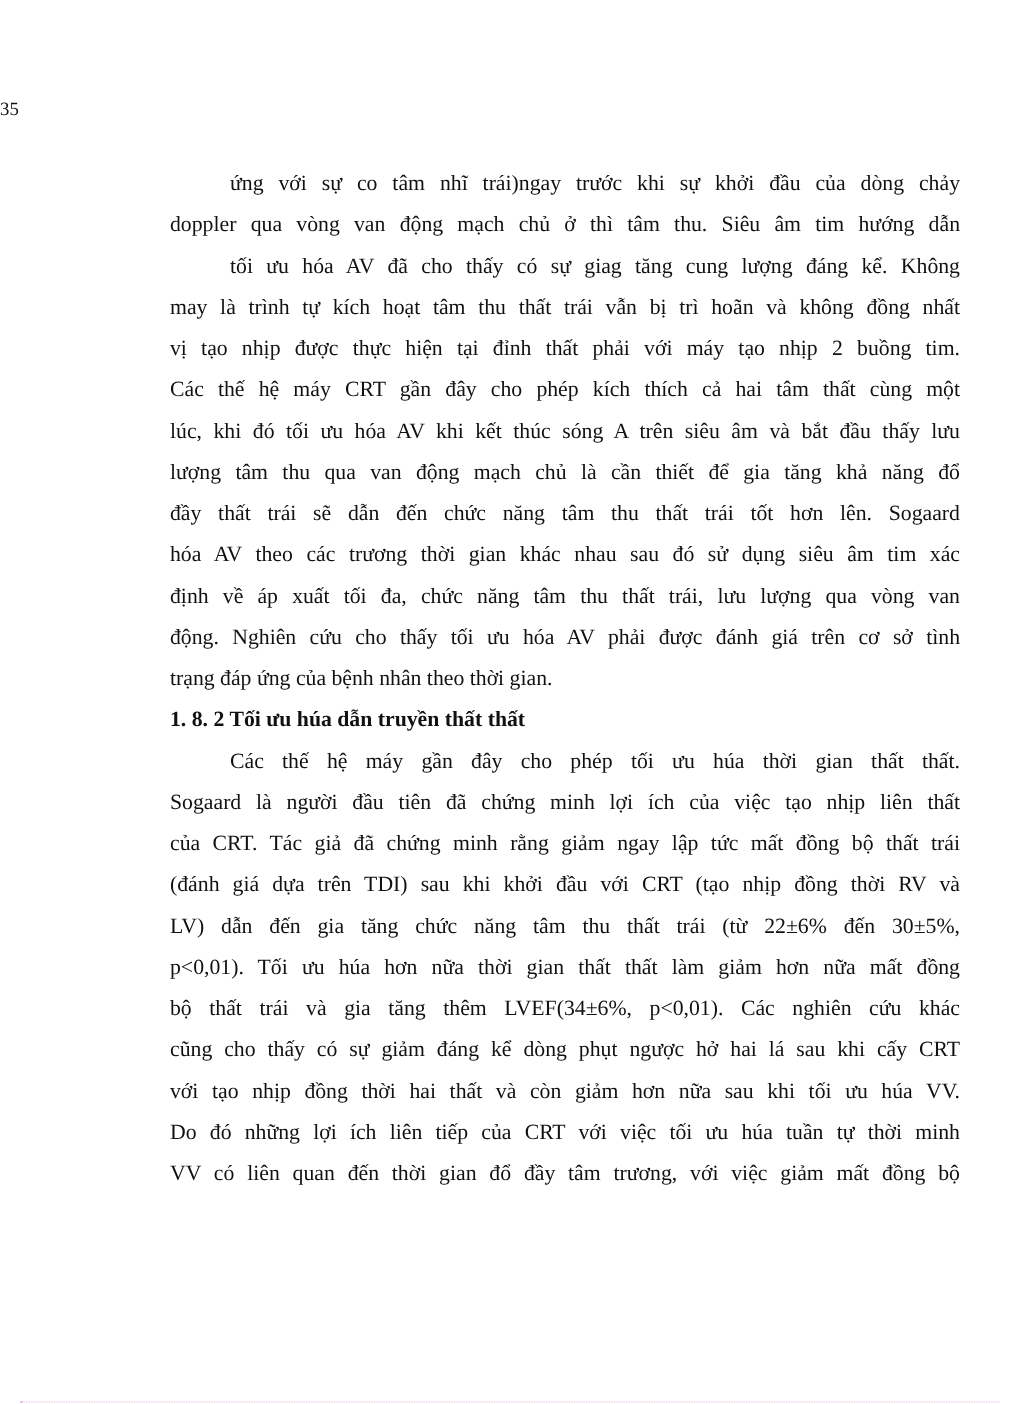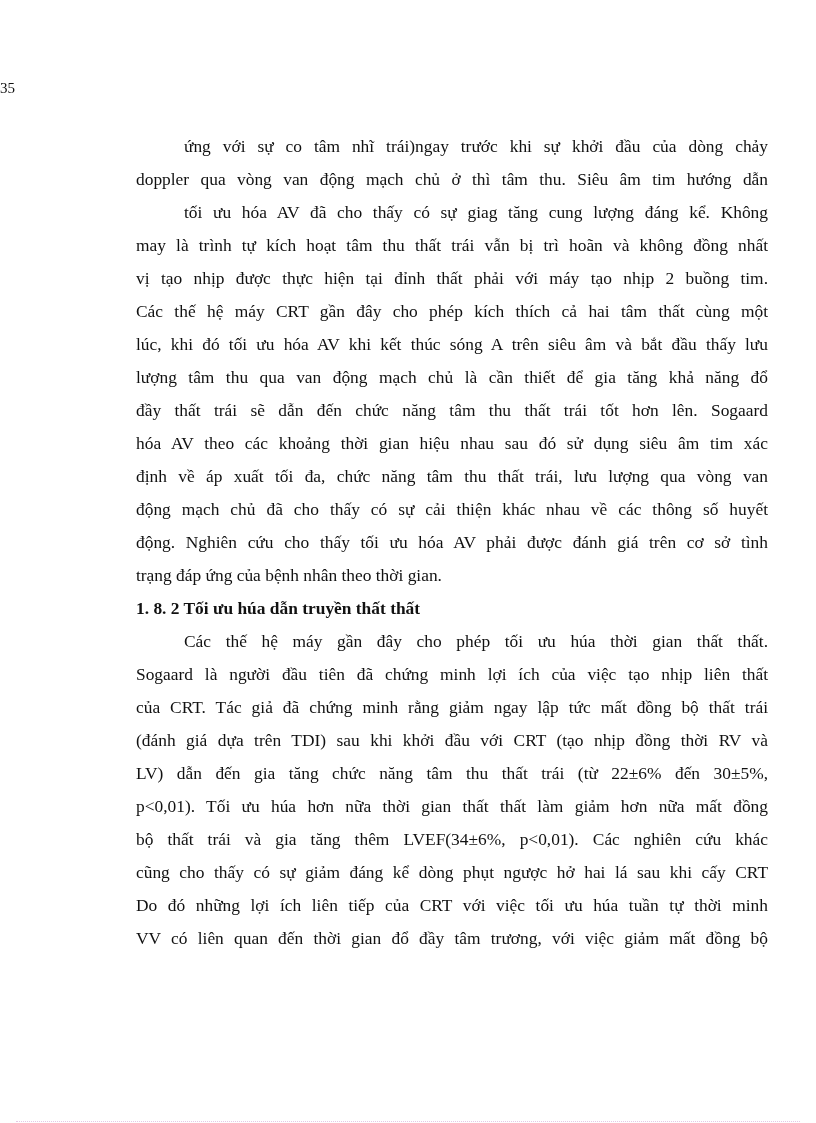--- a/index.html
+++ b/index.html
@@ -25,36 +25,36 @@
   <div>
     <span class="line indent">ứng với sự co tâm nhĩ trái)ngay  trước khi sự khởi đầu của dòng chảy</span>
     <span class="line">doppler qua vòng van động mạch chủ ở thì tâm thu. Siêu âm tim hướng dẫn</span>
     <span class="line indent">tối ưu hóa AV đã cho thấy có sự giag tăng cung lượng đáng kể. Không</span>
     <span class="line">may là trình tự kích hoạt tâm thu thất trái vẫn bị trì hoãn và không đồng nhất</span>
     <span class="line">vị tạo nhịp được thực hiện tại đỉnh thất phải với máy tạo nhịp 2 buồng tim.</span>
     <span class="line">Các thế hệ máy CRT gần đây cho phép kích thích cả hai tâm thất cùng  một</span>
     <span class="line">lúc, khi đó tối ưu hóa AV khi kết thúc sóng A trên siêu âm và bắt đầu thấy lưu</span>
     <span class="line">lượng tâm thu qua van động mạch chủ là cần thiết để gia tăng khả năng đổ</span>
     <span class="line">đầy thất trái sẽ dẫn đến chức năng tâm thu thất trái tốt hơn lên. Sogaard</span>
-    <span class="line">hóa AV theo các khoảng thời gian hiệu nhau sau đó sử dụng siêu âm tim xác</span>
+    <span class="line">hóa AV theo các trương thời gian khác nhau sau đó sử dụng siêu âm tim xác</span>
     <span class="line">định về áp xuất tối đa, chức năng tâm thu thất trái, lưu lượng qua vòng van</span>
-    <span class="line">động mạch chủ đã cho thấy có sự cải thiện khác nhau về các thông số huyết</span>
     <span class="line">động. Nghiên cứu cho thấy tối ưu hóa AV phải được đánh giá trên cơ sở tình</span>
     <span class="line last">trạng đáp ứng của bệnh nhân theo thời gian.</span>
   </div>
 
   <span class="line heading">1. 8. 2 Tối ưu húa dẫn truyền thất thất</span>
 
   <div>
     <span class="line indent">Các thế hệ máy gần đây cho phép tối ưu húa thời gian thất thất.</span>
     <span class="line">Sogaard là người đầu tiên đã chứng minh lợi ích của việc tạo nhịp liên thất</span>
     <span class="line">của CRT. Tác giả đã chứng minh rằng giảm ngay lập tức mất đồng bộ thất trái</span>
     <span class="line">(đánh giá dựa trên TDI) sau khi khởi đầu với CRT (tạo nhịp đồng thời RV và</span>
     <span class="line">LV) dẫn đến gia tăng chức năng tâm thu thất trái (từ 22±6% đến 30±5%,</span>
     <span class="line">p&lt;0,01). Tối ưu húa hơn nữa thời gian thất thất làm giảm hơn nữa mất đồng</span>
     <span class="line">bộ thất trái và gia tăng thêm LVEF(34±6%, p&lt;0,01). Các nghiên cứu khác</span>
     <span class="line">cũng cho thấy có sự giảm đáng kể dòng phụt ngược hở hai lá sau khi cấy CRT</span>
+    <span class="line">với tạo nhịp đồng thời hai thất và còn giảm hơn nữa sau khi tối ưu húa VV.</span>
     <span class="line">Do đó những lợi ích liên tiếp của CRT với việc tối ưu húa tuần tự thời minh</span>
     <span class="line">VV có liên quan đến thời gian đổ đầy tâm trương, với việc giảm mất đồng bộ</span>
   </div>
 </div>
 
 <div class="bottom-border"></div>
 
 </body></html>

